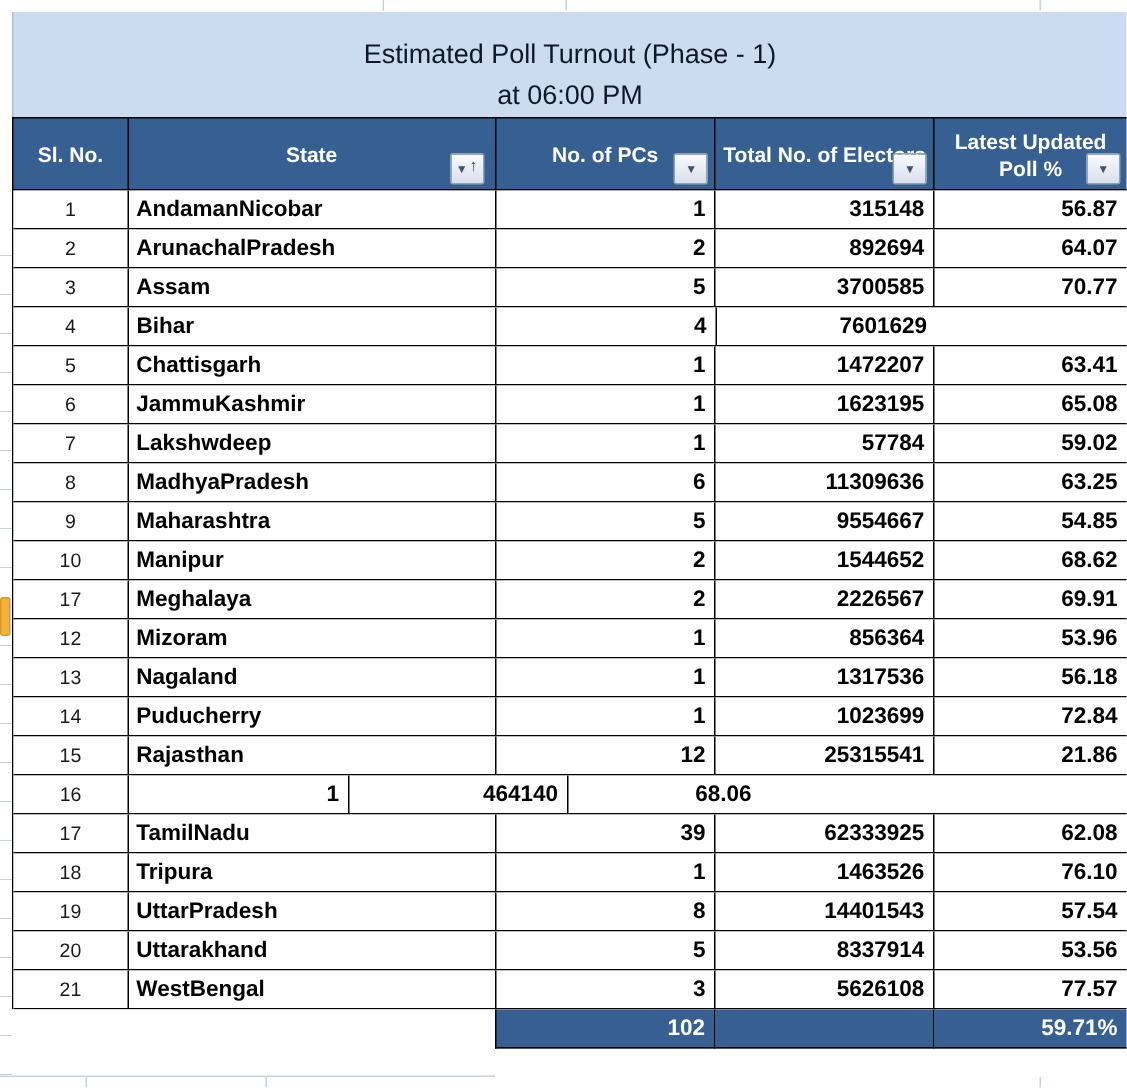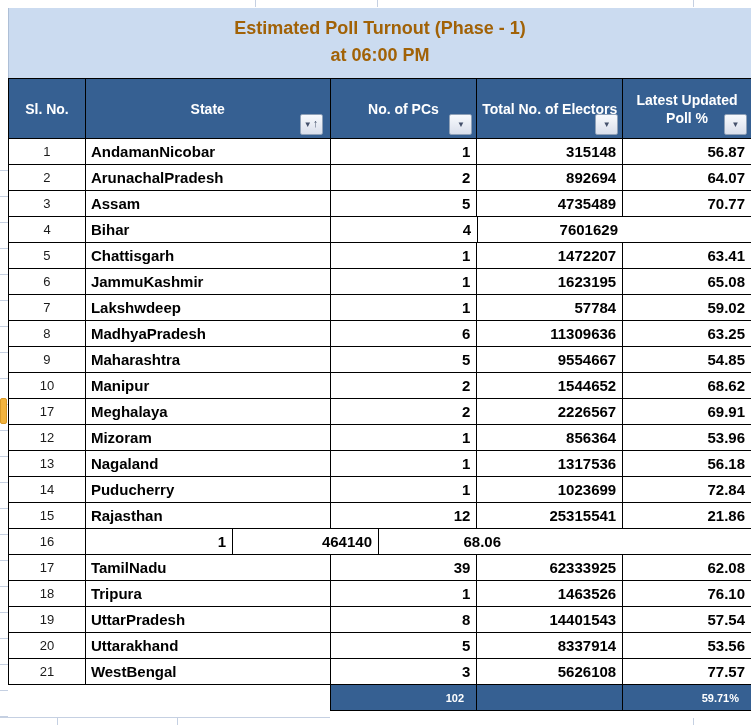--- a/index.html
+++ b/index.html
@@ -19,27 +19,27 @@
     position:absolute;left:0;top:137px;width:8px;height:572px;
     background:repeating-linear-gradient(to bottom,transparent 0 25px,#c5d0e2 25px 26px);
   }
   .bottom-strip{position:absolute;left:0;top:717px;width:751px;height:8px;background:#fff;}
 
   
   .sheet{position:absolute;left:8px;top:8px;width:743px;}
   *{box-sizing:border-box;}
 
   .title-cell{
-    height:70px;background:#cbdbf0;color:#a16207;
-    text-align:center;font-weight:bold;font-size:18px;line-height:27px;
-    padding-top:7px;border-left:1px solid #aebfd6;
+    height:70px;background:#cbdbf0;color:#0f172a;
+    text-align:center;font-weight:normal;font-size:18px;line-height:27px;
+    padding-top:15px;border-left:1px solid #aebfd6;
   }
 
   .header-row{
-    display:flex;height:61px;background:#366092;color:#ffffff;
+    display:flex;height:49px;background:#366092;color:#ffffff;
     border-top:1px solid #000;border-bottom:1px solid #000;border-left:1px solid #000;
   }
   .hcell{
     position:relative;display:flex;align-items:center;justify-content:center;
     text-align:center;font-weight:bold;font-size:14px;line-height:18px;
     border-right:1px solid #000;padding:0 4px;
   }
   .hcell:last-child{border-right:none;}
   .w1{width:77px;} .w2{width:245px;} .w3{width:147px;} .w4{width:146px;text-align:right;} .w5{width:128px;}
 
@@ -61,22 +61,22 @@
     border-right:1px solid #000;height:100%;
   }
   .tcell:last-child{border-right:none;}
   .c-sl{justify-content:center;font-weight:normal;font-size:13px;color:#1a1a1a;}
   .c-state{justify-content:flex-start;padding-left:5px;}
   .c-num{justify-content:flex-end;padding-right:6px;}
 
   .total-row{display:flex;height:26px;background:#fff;}
   .total-blank{border:none;background:#fff;}
   .total-blue{
-    background:#366092;color:#fff;font-weight:bold;font-size:11px;
-    display:flex;align-items:center;justify-content:flex-end;padding-right:12px;
+    background:#366092;color:#fff;font-weight:bold;font-size:15px;
+    display:flex;align-items:center;justify-content:flex-end;padding-right:6px;
     border-right:1px solid #000;border-bottom:1px solid #000;height:100%;
   }
   .tb-first{border-left:1px solid #000;}
   .total-blue:last-child{border-right:none;}
 
   .annotation-marker{
     position:absolute;left:0;top:398px;width:7px;height:26px;
     background:#f2b33d;border:1px solid #d99a27;border-radius:2px;
   }
 </style>
@@ -148,21 +148,21 @@
       <div class="tcell c-sl w1">2</div>
       <div class="tcell c-state w2">ArunachalPradesh</div>
       <div class="tcell c-num w3">2</div>
       <div class="tcell c-num w4">892694</div>
       <div class="tcell c-num w5">64.07</div>
     </div>
       <div class="trow">
       <div class="tcell c-sl w1">3</div>
       <div class="tcell c-state w2">Assam</div>
       <div class="tcell c-num w3">5</div>
-      <div class="tcell c-num w4">4735489</div>
+      <div class="tcell c-num w4">3700585</div>
       <div class="tcell c-num w5">70.77</div>
     </div>
       <div class="trow">
       <div class="tcell c-sl w1">4</div>
       <div class="tcell c-state w2">Bihar</div>
       <div class="tcell c-num w3">4</div>
       <div class="tcell c-num w4">7601629</div>
     </div>
       <div class="trow">
       <div class="tcell c-sl w1">5</div>

